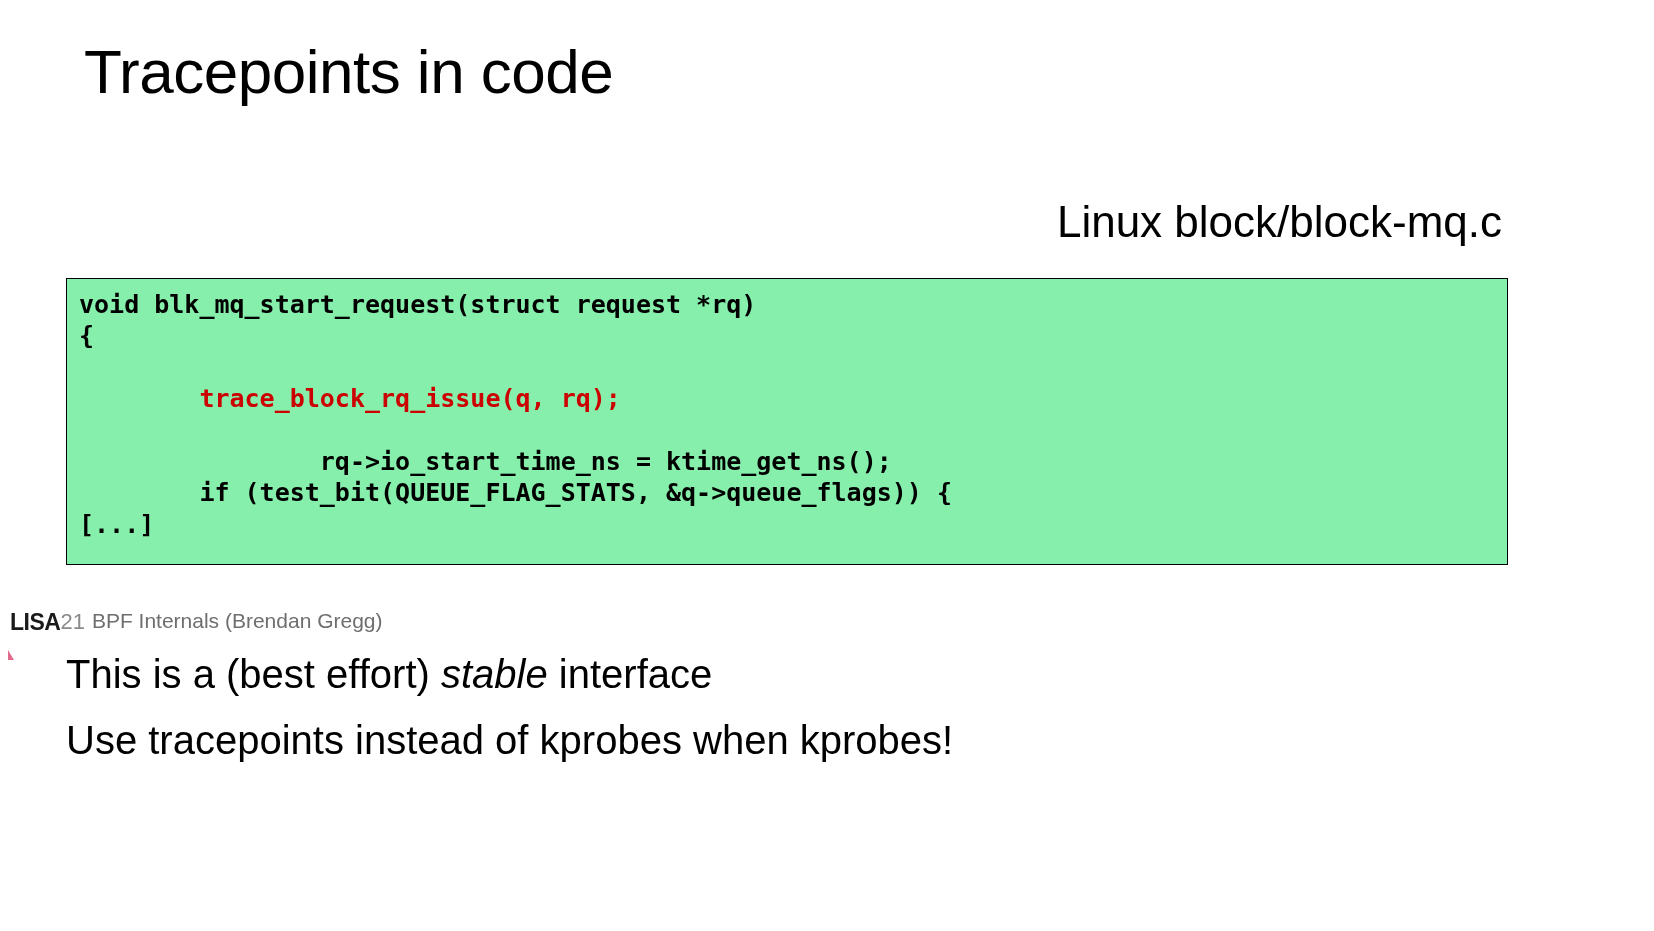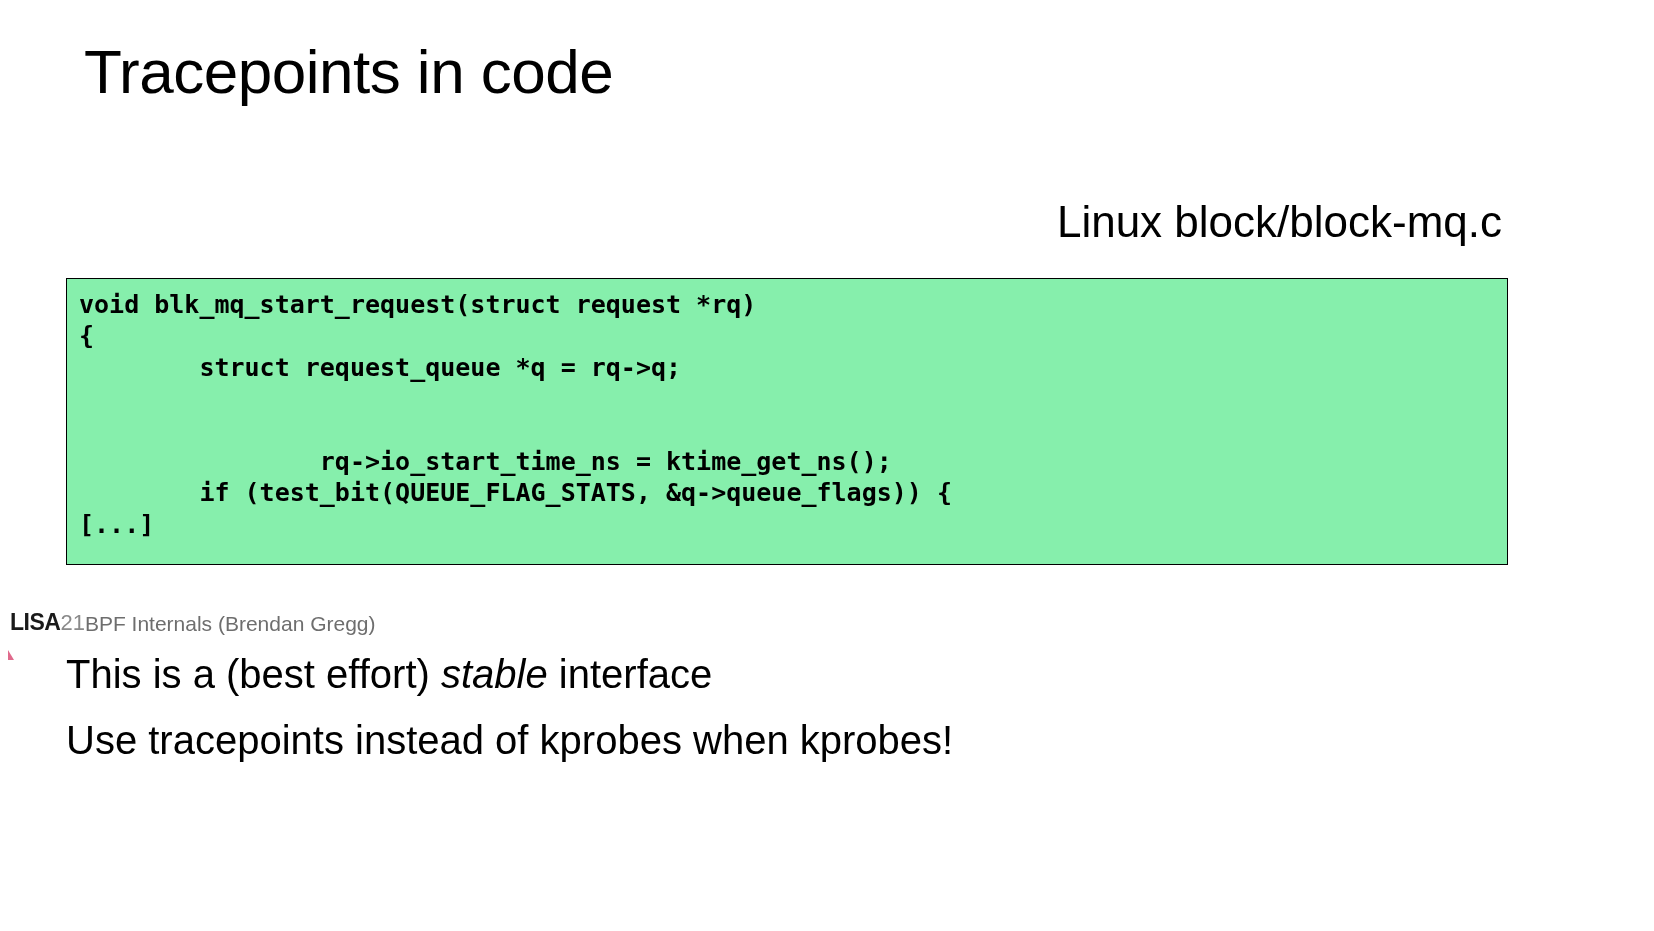--- a/index.html
+++ b/index.html
@@ -87,40 +87,41 @@
 
   .body-line em {
     font-style: italic;
   }
 
   .footer {
     position: absolute;
     left: 10px;
     bottom: 46px;
     display: flex;
-    align-items: flex-end;
+    align-items: flex-start;
     font-size: 21px;
     color: #808080;
     white-space: pre;
   }
   .footer-lisa {
     font-weight: bold;
     font-size: 23px;
     color: #1a1a1a;
     letter-spacing: -0.5px;
   }
   .footer-year {
     font-weight: 400;
     font-size: 22px;
     color: #8a8a8a;
   }
   .footer-text {
     font-weight: 400;
     font-size: 21px;
     color: #6e6e6e;
+    margin-left: 7px;
   }
 
   .corner-mark {
     position: absolute;
     left: 6px;
     bottom: 20px;
     width: 14px;
     height: 14px;
   }
 </style>
@@ -129,22 +130,22 @@
 
 <div class="slide">
 
   <div class="slide-title">Tracepoints in code</div>
 
   <div class="source-label">Linux block/block-mq.c</div>
 
   <div class="code-box">
     <div class="code-line">void blk_mq_start_request(struct request *rq)</div>
     <div class="code-line">{</div>
-    <div class="code-line">        struct request_queue *q = rq-&gt;q;</div>
     <div class="code-line blank"> </div>
+    <div class="code-line highlight">        trace_block_rq_issue(q, rq);</div>
     <div class="code-line blank"> </div>
     <div class="code-line">                rq-&gt;io_start_time_ns = ktime_get_ns();</div>
     <div class="code-line">        if (test_bit(QUEUE_FLAG_STATS, &amp;q-&gt;queue_flags)) {</div>
     <div class="code-line">[...]</div>
   </div>
 
   <div class="body-line body-line-1"><span>This is a (best effort) </span><em>stable</em><span> interface</span></div>
 
   <div class="body-line body-line-2">Use tracepoints instead of kprobes when kprobes!</div>
 

